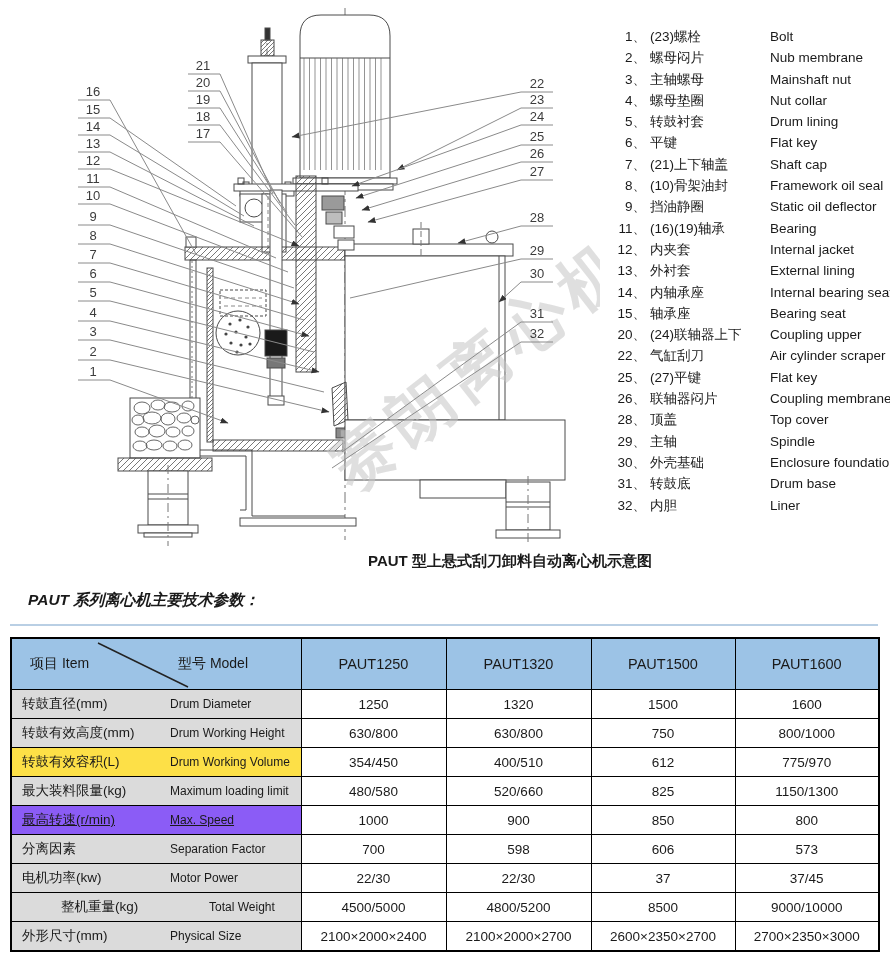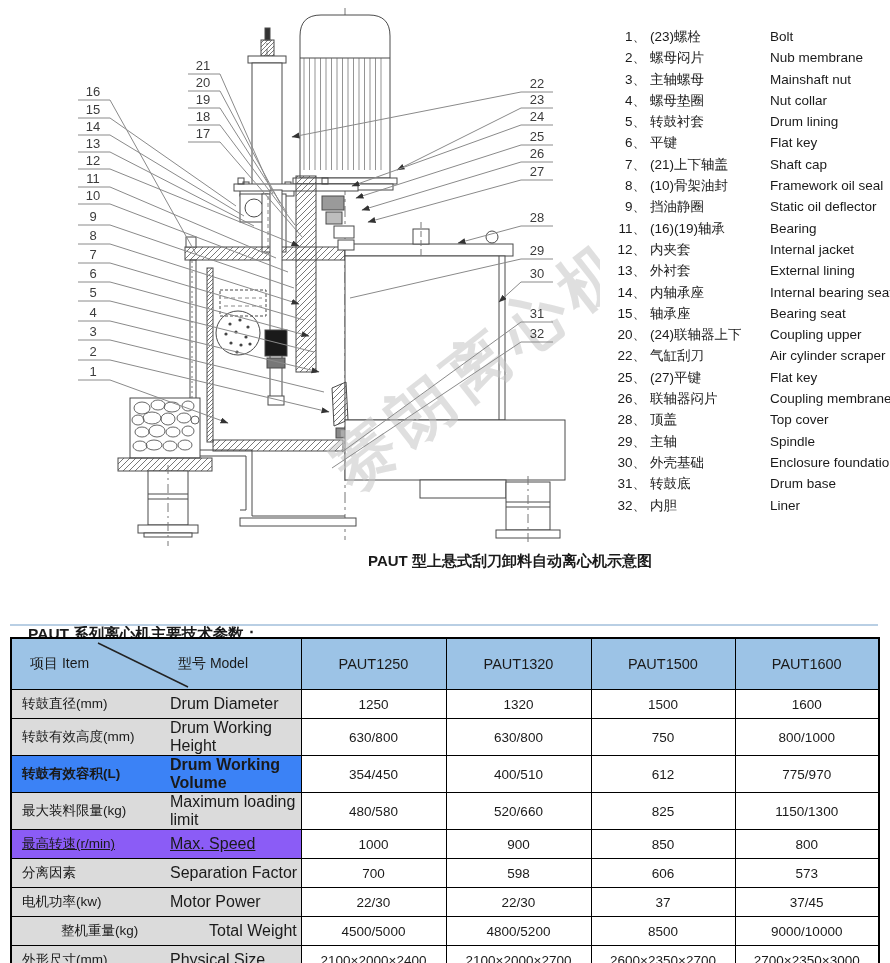--- a/index.html
+++ b/index.html
@@ -10,36 +10,36 @@
   .wm{font-family:"DejaVu Sans",sans-serif;font-weight:bold;}
   
   .parts-list{position:absolute;left:596px;top:26px;width:292px;font-size:13.5px;line-height:21.3px;}
   .pl-row{display:flex;white-space:nowrap;}
   .pl-num{width:50px;text-align:right;flex:none;}
   .pl-cn{width:118px;flex:none;padding-left:4px;}
   .pl-en{flex:1;padding-left:2px;}
   
   .caption{position:absolute;left:140px;top:552px;width:740px;text-align:center;
            font-size:15px;font-weight:bold;}
-  .section-title{position:absolute;left:28px;top:624px;font-size:15.5px;font-weight:bold;}
+  .section-title{position:absolute;left:28px;top:590px;font-size:15.5px;font-weight:bold;font-style:italic;}
   .rule{position:absolute;left:10px;top:624px;width:868px;height:2px;background:#b9cfe4;}
   
   .spec-table{position:absolute;left:10px;top:637px;width:868px;border-collapse:collapse;
               table-layout:fixed;border:2px solid #000;}
   .spec-table td,.spec-table th{border:1px solid #000;padding:0;vertical-align:middle;}
   .spec-table thead th{height:50px;font-weight:normal;font-size:14.5px;}
   .th-corner{position:relative;text-align:left;}
   .th-corner svg{position:absolute;left:0;top:0;}
   .corner-item{position:absolute;left:18px;top:16px;font-size:14px;}
   .corner-model{position:absolute;left:166px;top:16px;font-size:14px;}
   .spec-table tbody td{height:28px;text-align:center;font-size:13.5px;}
   .spec-table tbody td.lbl{text-align:left;}
   .lbl-wrap{display:flex;align-items:center;}
   .lbl-cn{width:148px;flex:none;padding-left:10px;font-size:13.5px;}
-  .lbl-en{flex:1;font-size:16px;}
+  .lbl-en{flex:1;font-size:12px;}
 </style>
 </head>
 <body>
 
 <div class="page">
 
   <svg id="diagram" width="600" height="548" viewBox="0 0 600 548">
     <defs>
       <pattern id="hatch45" patternUnits="userSpaceOnUse" width="6" height="6">
         <path d="M0,6 L6,0" stroke="#555" stroke-width="0.8"></path>
@@ -419,21 +419,21 @@
               <span class="lbl-cn">转鼓有效高度(mm)</span>
               <span class="lbl-en">Drum Working Height</span>
             </div>
           </td>
           <td>630/800</td>
           <td>630/800</td>
           <td>750</td>
           <td>800/1000</td>
         </tr>
         <tr>
-          <td class="lbl" style="background: #3b82f6; font-weight: bold;">
+          <td class="lbl" style="background: #fde047;">
             <div class="lbl-wrap">
               <span class="lbl-cn">转鼓有效容积(L)</span>
               <span class="lbl-en">Drum Working Volume</span>
             </div>
           </td>
           <td>354/450</td>
           <td>400/510</td>
           <td>612</td>
           <td>775/970</td>
         </tr>

